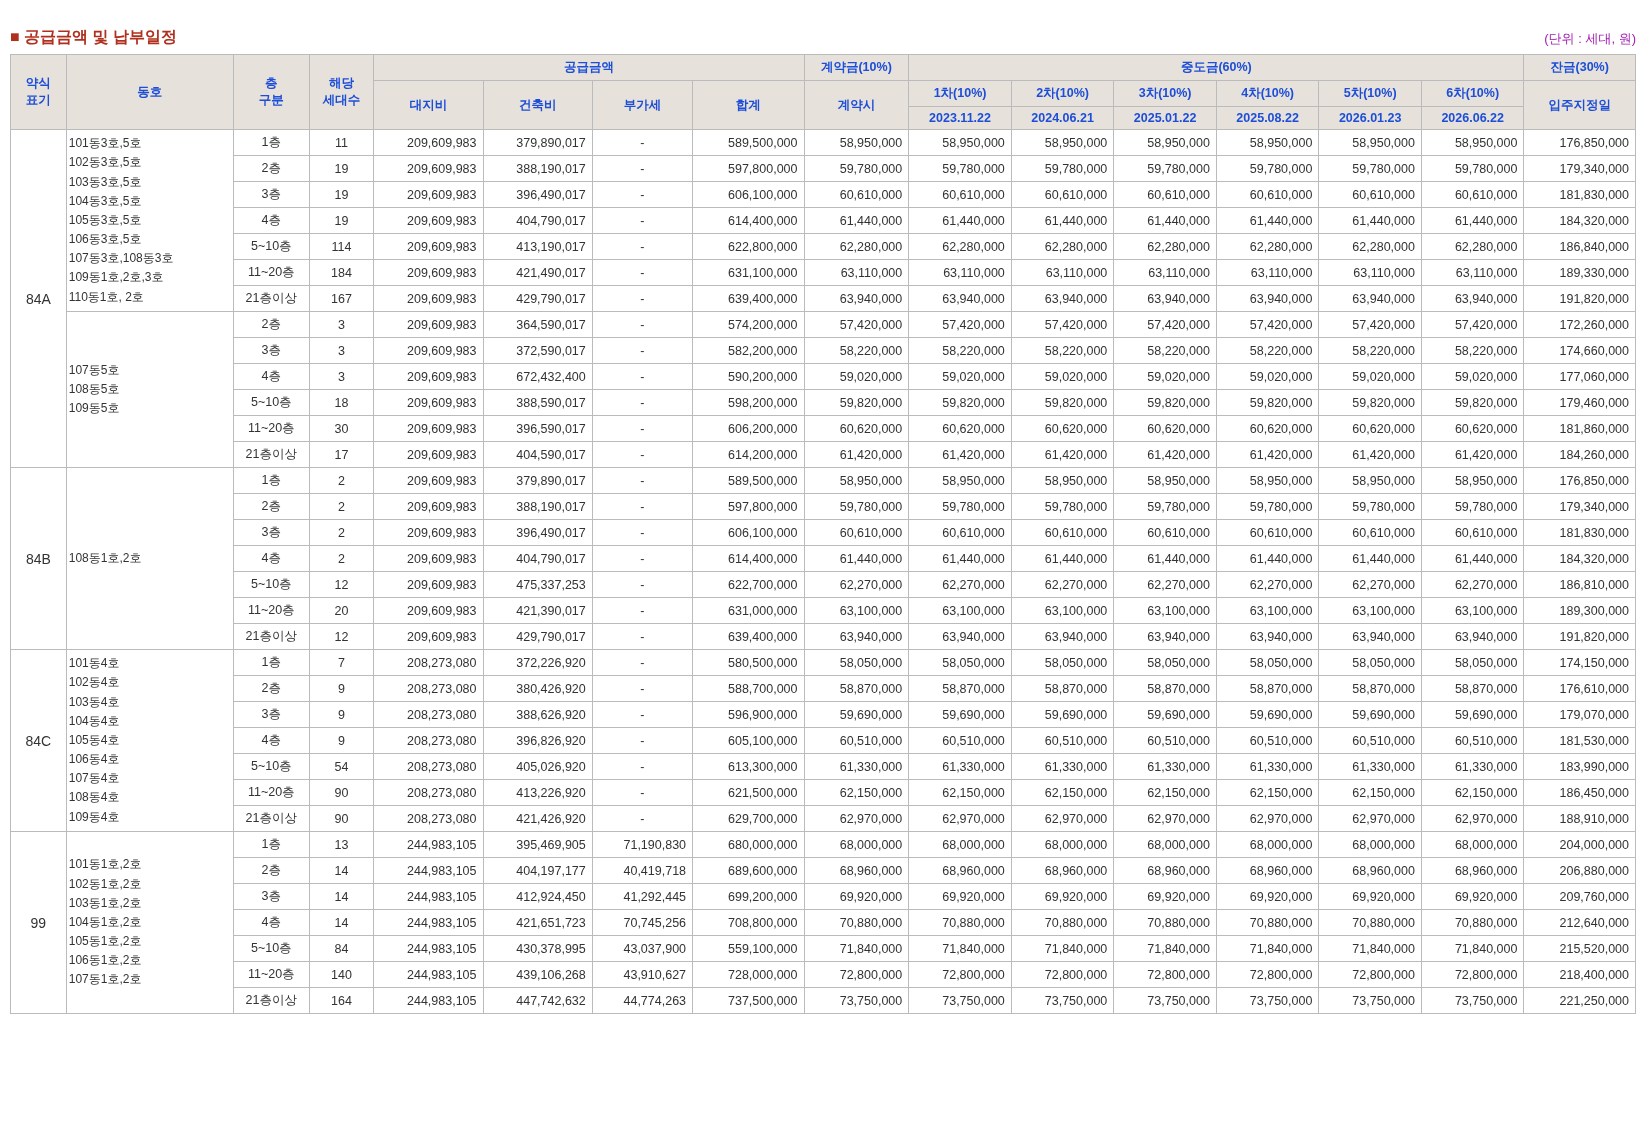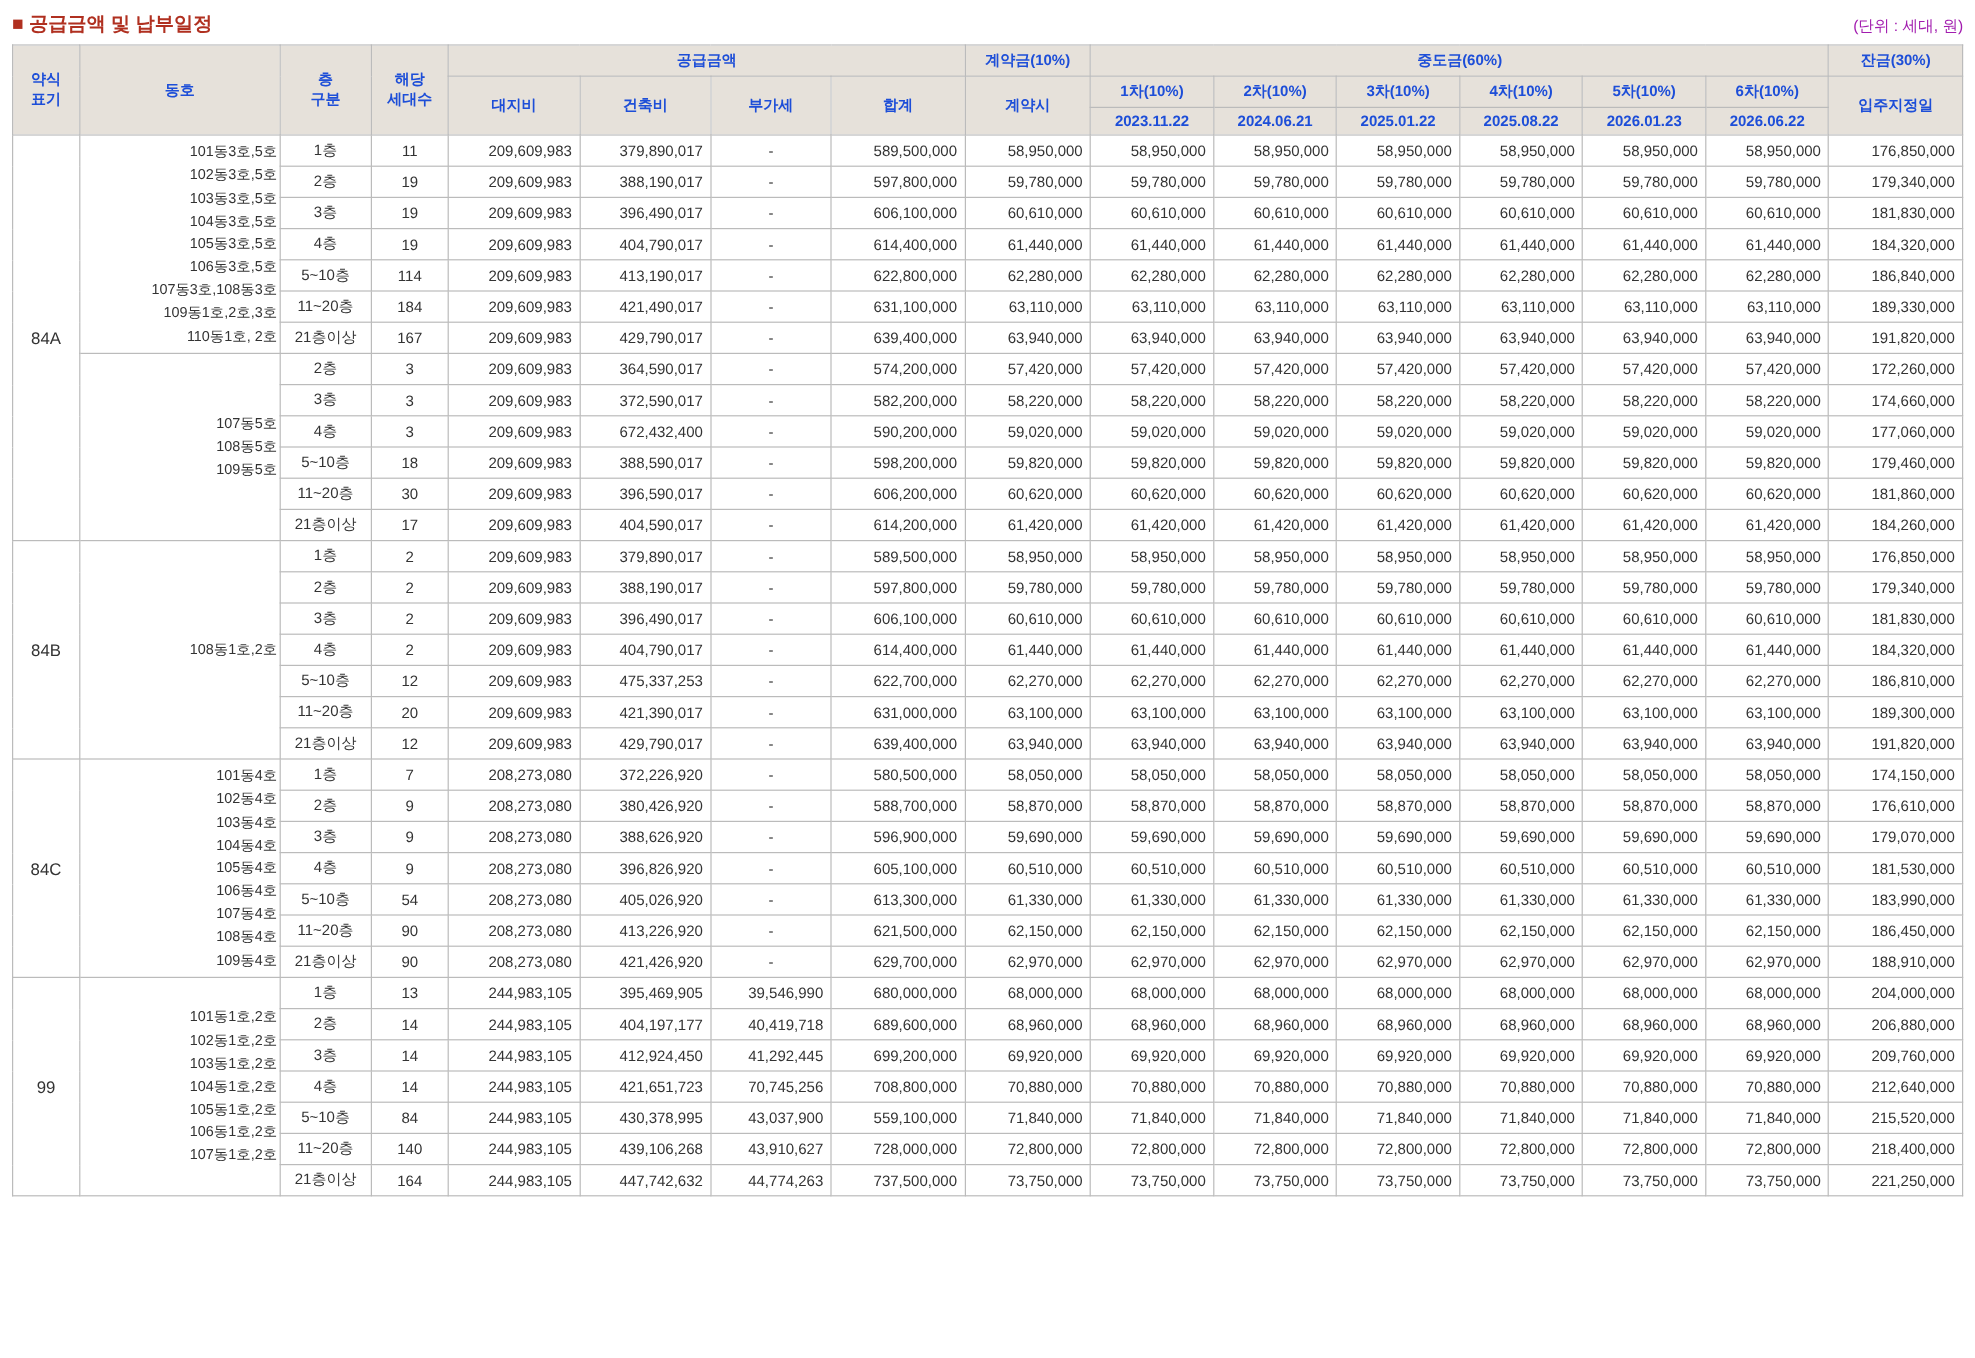--- a/index.html
+++ b/index.html
@@ -10,20 +10,21 @@
     color: #333;
     padding: 10px;
     width: 1646px;
   }
   .header-row {
     display: flex;
     justify-content: space-between;
     align-items: flex-end;
     margin-bottom: 6px;
     width: 1626px;
+    margin-top: 17px;
   }
   .title {
     color: #b03020;
     font-weight: bold;
     font-size: 16px;
   }
   .title::before {
     content: "■ ";
     color: #b03020;
   }
@@ -45,21 +46,21 @@
     white-space: nowrap;
     overflow: hidden;
   }
   thead th {
     background: #e6e1da;
     color: #1d4ed8;
     font-weight: bold;
   }
   .num { text-align: right; padding-right: 6px; }
   .numc { text-align: center; }
-  .dongho { text-align: right; line-height: 1.6; font-size: 12px; }
+  .dongho { text-align: left; line-height: 1.6; font-size: 12px; }
   .type-cell { font-size: 14px; }
   col.c-type  { width: 50px; }
   col.c-dong  { width: 150px; }
   col.c-floor { width: 68px; }
   col.c-cnt   { width: 58px; }
   col.c-land  { width: 98px; }
   col.c-build { width: 98px; }
   col.c-tax   { width: 90px; }
   col.c-sum   { width: 100px; }
   col.c-deposit{ width: 94px; }
@@ -567,21 +568,21 @@
         <td class="num">62,970,000</td>
         <td class="num">188,910,000</td>
       </tr>
       <tr>
         <td rowspan="7" class="type-cell">99</td>
         <td rowspan="7" class="dongho">101동1호,2호<br>102동1호,2호<br>103동1호,2호<br>104동1호,2호<br>105동1호,2호<br>106동1호,2호<br>107동1호,2호</td>
         <td class="numc">1층</td>
         <td class="numc">13</td>
         <td class="num">244,983,105</td>
         <td class="num">395,469,905</td>
-        <td class="num">39,546,990</td>
+        <td class="num">71,190,830</td>
         <td class="num">680,000,000</td>
         <td class="num">68,000,000</td>
         <td class="num">68,000,000</td>
         <td class="num">68,000,000</td>
         <td class="num">68,000,000</td>
         <td class="num">68,000,000</td>
         <td class="num">68,000,000</td>
         <td class="num">68,000,000</td>
         <td class="num">204,000,000</td>
       </tr>

